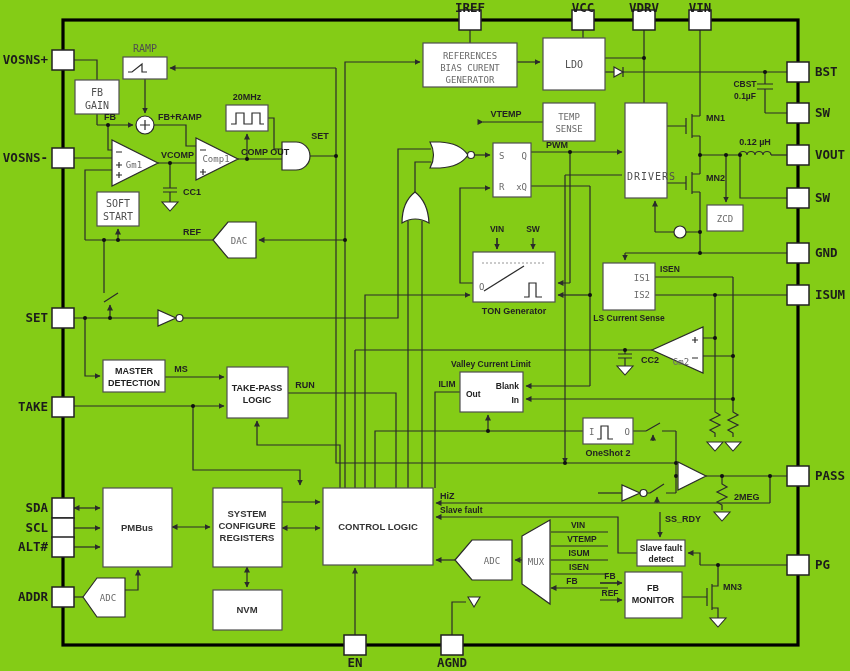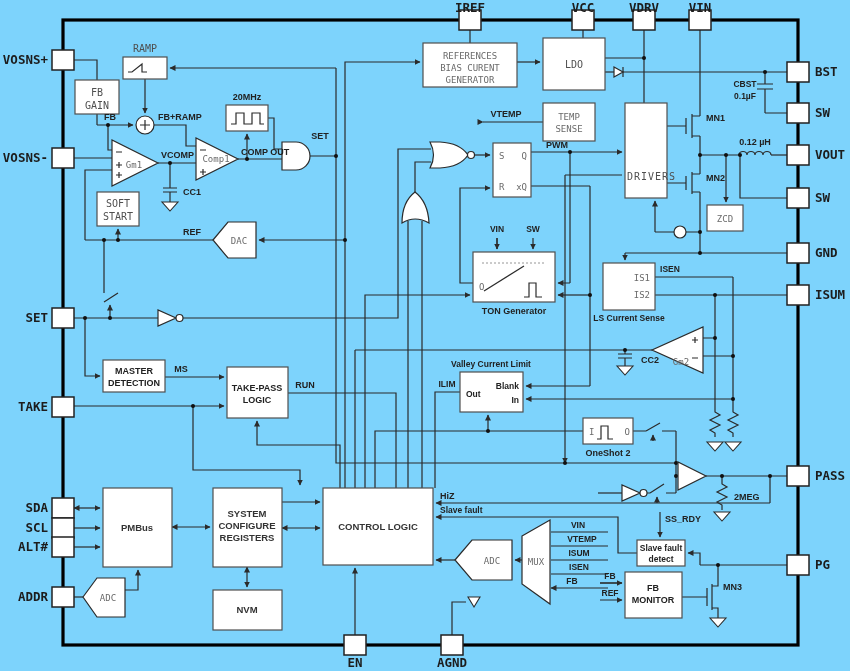--- a/index.html
+++ b/index.html
@@ -1,16 +1,16 @@
 <!DOCTYPE html>
 <html><head>
 <meta charset="utf-8">
 <style>
   html,body{margin:0;padding:0;background:#ffffff;}
-  #stage{width:850px;height:671px;position:relative;background:#7dd3fc;text-align:right;}
+  #stage{width:850px;height:671px;position:relative;background:#84cc16;text-align:right;}
   svg{display:block;}
   text{fill:#1c1c1c;}
   .pin-t{font-family:"DejaVu Sans Mono","Liberation Mono",monospace;font-size:12.5px;font-weight:600;}
   .mono{font-family:"DejaVu Sans Mono","Liberation Mono",monospace;font-size:10px;fill:#4f4f4f;}
   .mono-s{font-family:"DejaVu Sans Mono","Liberation Mono",monospace;font-size:9px;fill:#6a6a6a;}
   .sig{font-family:"Liberation Sans","DejaVu Sans",sans-serif;font-size:9px;font-weight:bold;fill:#222;}
   .sig8{font-family:"Liberation Sans","DejaVu Sans",sans-serif;font-size:8.5px;font-weight:bold;fill:#222;}
   .blkt{font-family:"Liberation Sans","DejaVu Sans",sans-serif;font-size:9.5px;font-weight:bold;fill:#333;}
   .wire{stroke:#2b2b2b;fill:none;stroke-width:1.2;}
   .border{stroke:#000;fill:none;stroke-width:3.2;}

